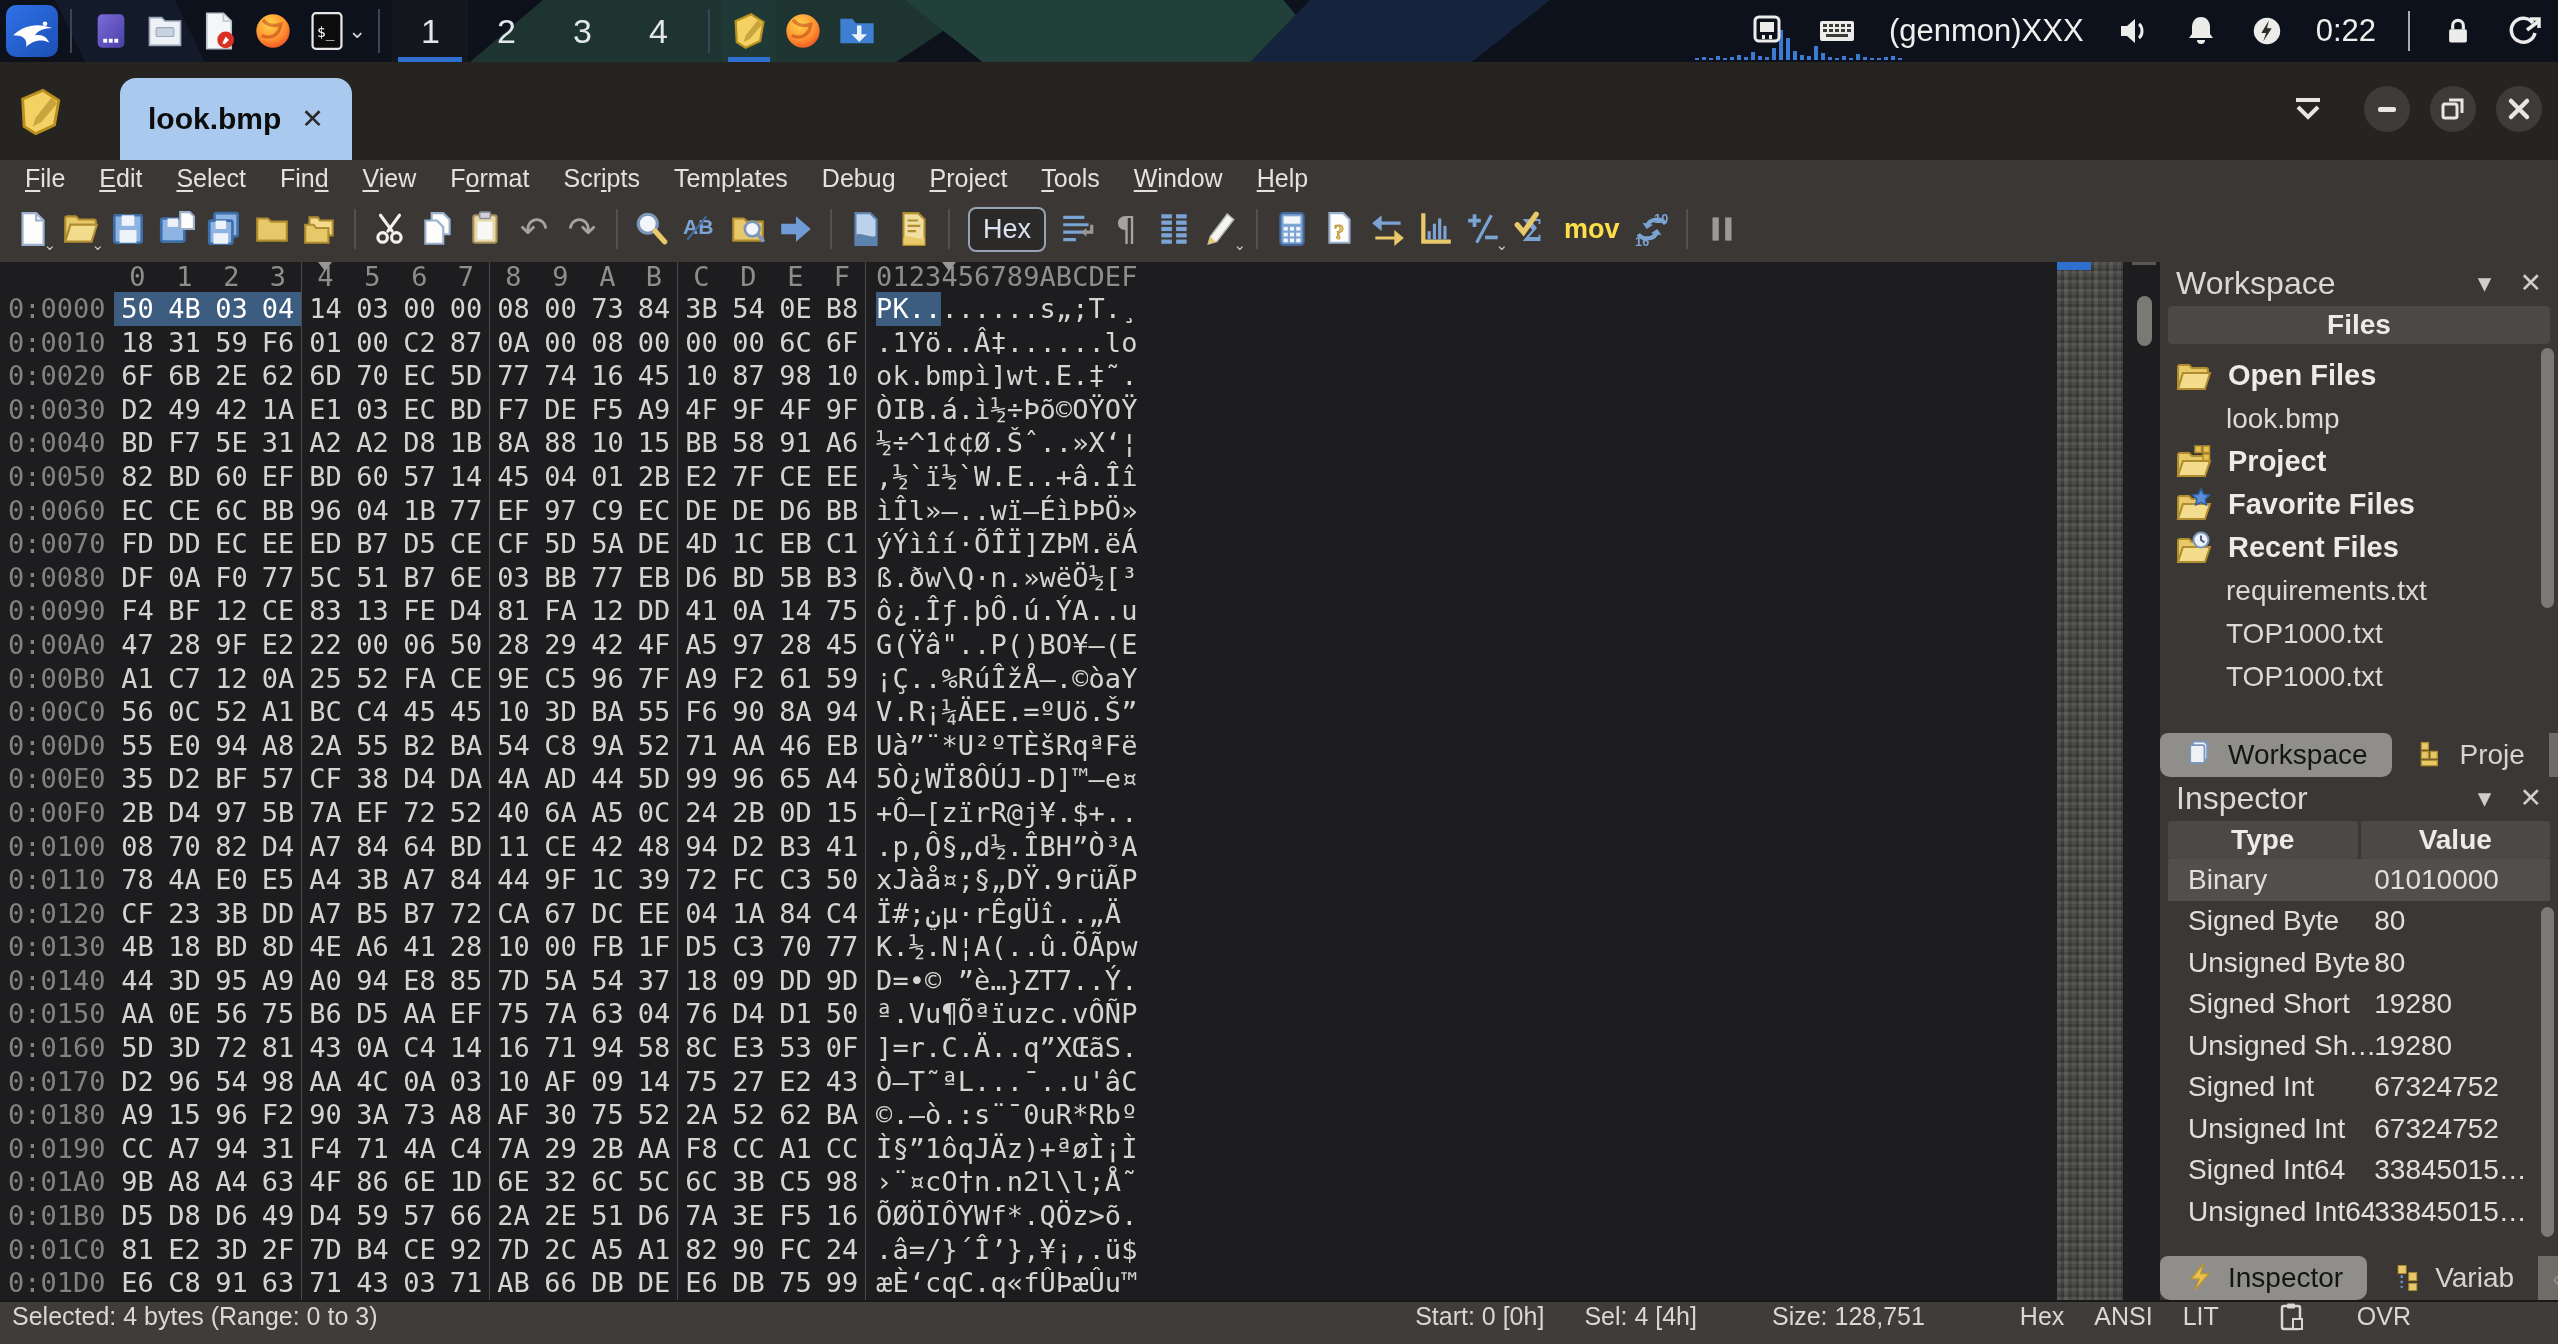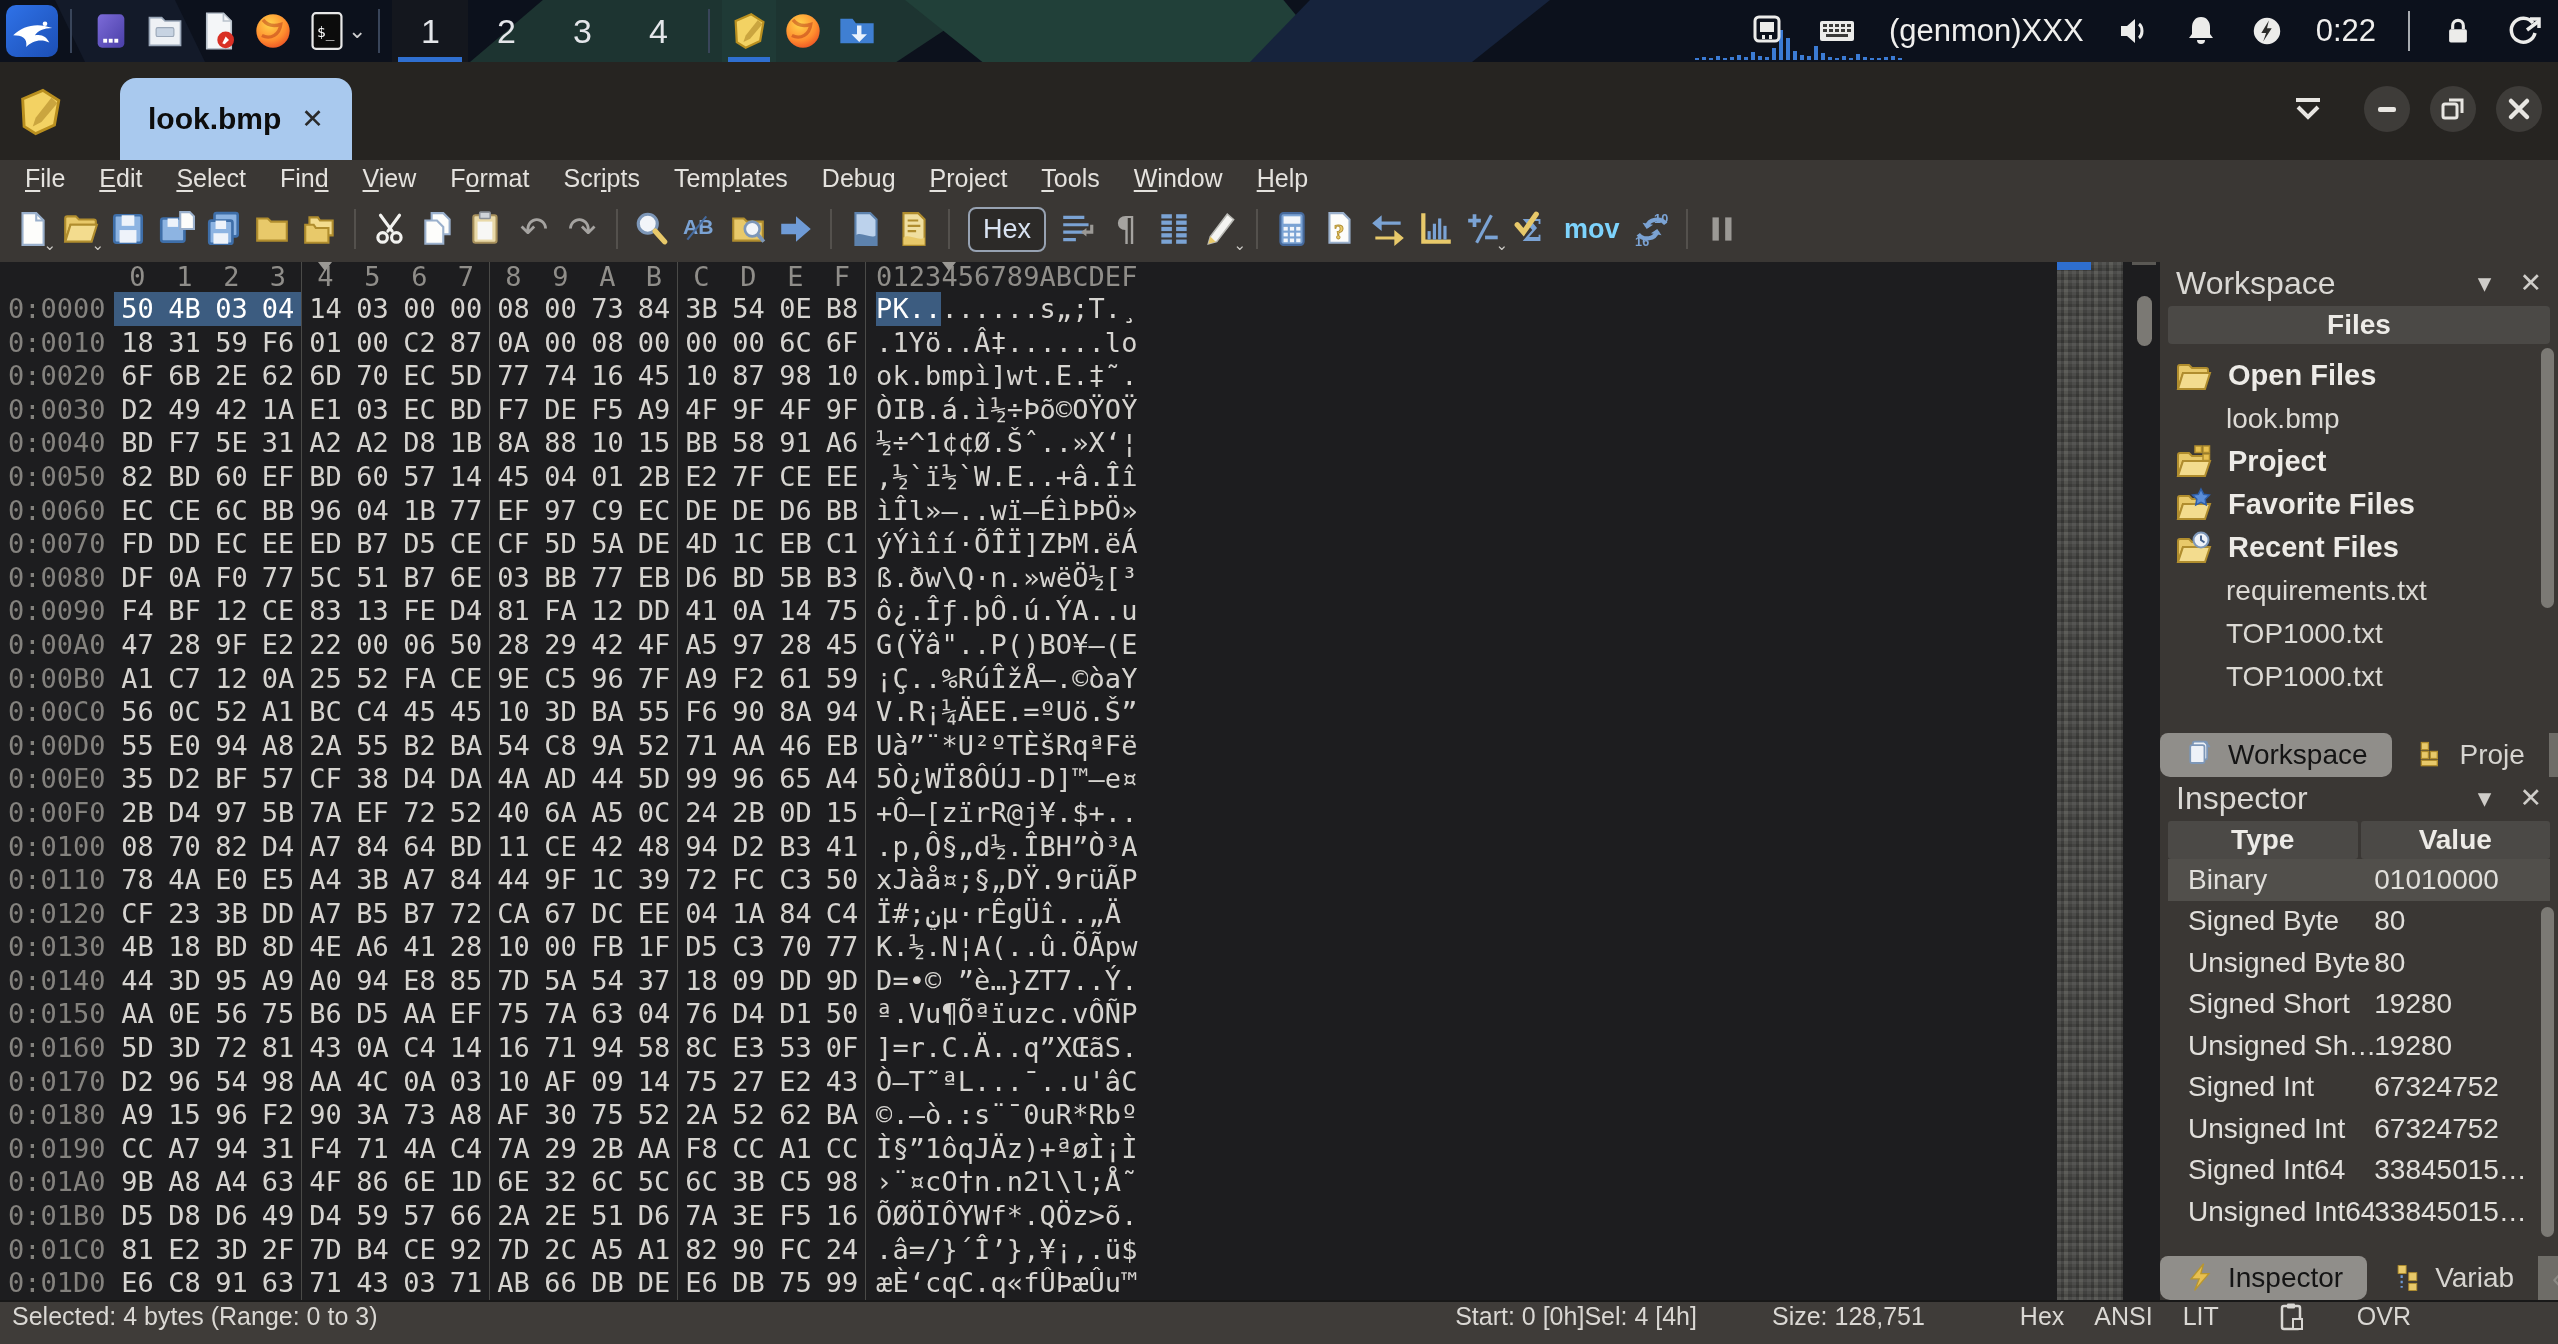--- a/index.html
+++ b/index.html
@@ -49,21 +49,21 @@
   .menu-item u{text-underline-offset:3px}
 
   .toolbar{height:66px;background:#3a3734;display:flex;align-items:center;padding:0 8px;flex:none}
   .tbtn{width:48px;height:54px;display:flex;align-items:center;justify-content:center;position:relative;flex:none}
   .tbtn svg{width:38px;height:38px}
   .tbtn .dd{position:absolute;right:0px;bottom:2px;font-size:15px;color:#cfcdc9}
   .tbtn.gtxt{color:#a5a3a0;font-size:34px;font-family:"DejaVu Sans",sans-serif}
   .tsep{width:2px;height:40px;background:#54514d;margin:0 10px;flex:none}
   .hexbtn{flex:none;margin:0 8px;padding:5px 13px;border:2px solid #97a2b2;border-radius:8px;
     background:#2c2a28;color:#d9e3f2;font-size:27px}
-  .movbtn{flex:none;color:#7dd3fc;font-size:27px;font-weight:bold;padding:0 8px}
+  .movbtn{flex:none;color:#fde047;font-size:27px;font-weight:bold;padding:0 8px}
 
   
   .main{flex:1;display:flex;min-height:0}
   .hexview{width:2040px;flex:none;background:#1d1d1f;position:relative;
     font-family:"DejaVu Sans Mono",monospace;overflow:hidden}
   .hexhead{display:flex;height:30px;line-height:30px;font-size:27px;color:#8f8d89}
   .hexrow{display:flex;height:33.6px;line-height:33.6px;font-size:27px;color:#d6d4d0}
   .off{width:106px;padding-left:8px;color:#84827e;flex:none}
   .bytes{display:flex;margin-left:8px;flex:none}
   .byte{width:47px;text-align:center;flex:none}
@@ -1945,21 +1945,21 @@
               <span>‹</span>
             </div>
           </div>
       </div>
     </div>
 
     <div class="statusbar">
       <span class="sb-item">Selected: 4 bytes (Range: 0 to 3)</span>
       <span class="sp"></span>
       <span class="sb-item">Start: 0 [0h]</span>
-      <span class="sb-item" style="">Sel: 4 [4h]</span>
+      <span class="sb-item" style="margin-left:40px">Sel: 4 [4h]</span>
       <span class="sb-item" style="margin-left:75px">Size: 128,751</span>
       <span class="sb-item" style="margin-left:95px">Hex</span>
       <span class="sb-item" style="margin-left:30px">ANSI</span>
       <span class="sb-item" style="margin-left:30px">LIT</span>
       <svg style="margin-left:60px" width="28" height="30" viewBox="0 0 28 30">
           <rect x="3" y="4" width="18" height="23" rx="2" fill="none" stroke="#d9d7d3" stroke-width="2.5"></rect>
           <rect x="8" y="1.5" width="8" height="5" rx="1" fill="#d9d7d3"></rect>
           <path d="M14 17h9v10h-9z" fill="#3f3c39" stroke="#d9d7d3" stroke-width="2"></path>
         </svg>
       <span class="sb-item" style="margin-left:50px">OVR</span>

